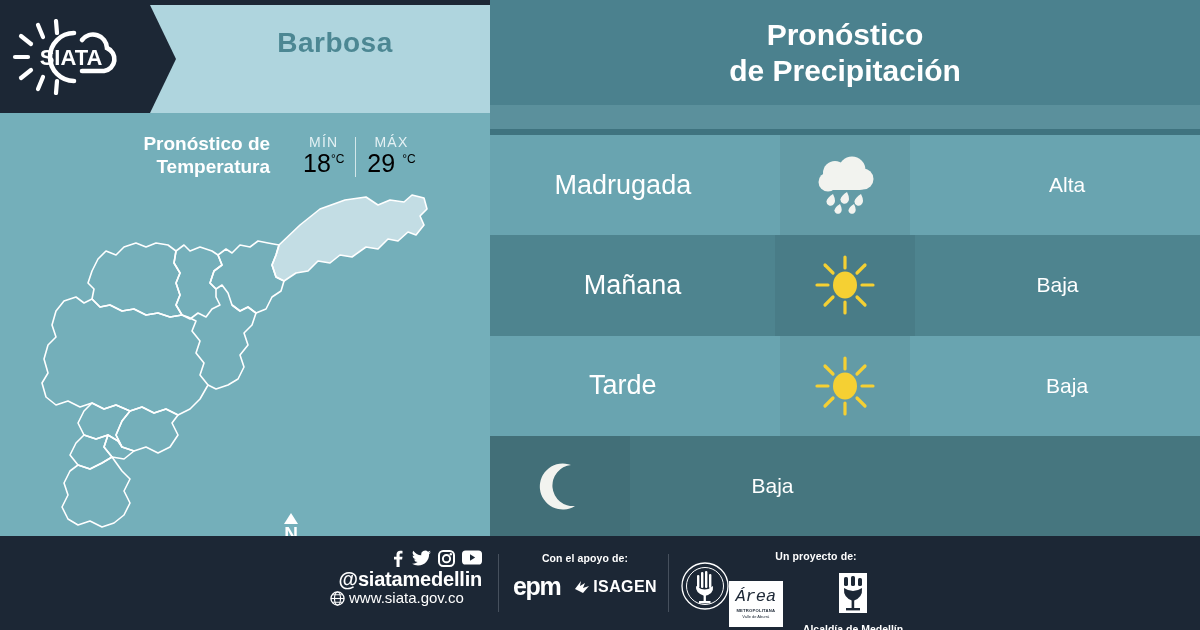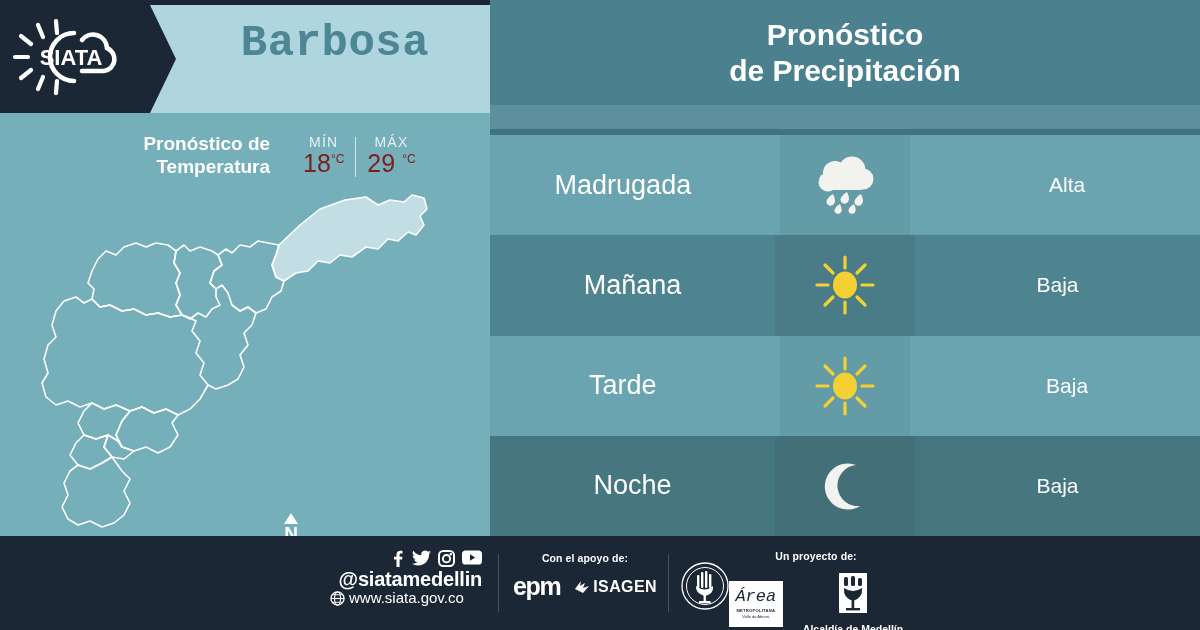--- a/index.html
+++ b/index.html
@@ -14,29 +14,29 @@
   
   .left-panel{position:absolute;left:0;top:5px;width:490px;height:536px;background:#74afba;}
   .left-header{position:absolute;left:0;top:0;width:490px;height:108px;background:#afd5de;}
   .logo-block{position:absolute;left:0;top:0;width:150px;height:108px;background:#1c2735;z-index:3;}
   .logo-arrow{position:absolute;left:150px;top:0;width:0;height:0;
     border-top:54px solid transparent;border-bottom:54px solid transparent;
     border-left:26px solid #1c2735;z-index:3;}
   .logo-svg{position:absolute;left:12px;top:14px;}
   .city-name{position:absolute;left:180px;top:0;width:310px;height:76px;
     display:flex;align-items:center;justify-content:center;
-    font-size:44px;font-weight:bold;color:#4c8793;letter-spacing:.5px;font-family:Liberation Mono, monospace;}
+    font-size:28px;font-weight:bold;color:#4c8793;letter-spacing:.5px;}
 
   .temp-row{position:absolute;left:0;top:118px;width:490px;height:64px;
     display:flex;align-items:center;justify-content:center;gap:22px;padding-left:40px;}
   .temp-title{font-size:19px;font-weight:bold;color:#ffffff;line-height:1.22;text-align:right;}
   .temp-vals{display:flex;align-items:flex-start;}
   .tbox{display:flex;flex-direction:column;align-items:center;padding:0 11px;}
   .tbox .lbl{font-size:14px;color:#e4f1f4;letter-spacing:1.2px;margin-bottom:1px;}
-  .tbox .val{font-size:25px;color:#7f1d1d;line-height:1;}
+  .tbox .val{font-size:25px;color:#000000;line-height:1;}
   .tbox .val sup{font-size:12px;vertical-align:super;}
   .tdiv{width:1px;height:40px;background:#d3e7ea;margin-top:3px;}
 
   .map-wrap{position:absolute;left:0;top:180px;width:490px;height:356px;}
   .map-wrap svg{display:block;width:100%;height:100%;}
   .north{position:absolute;left:276px;top:328px;width:30px;text-align:center;color:#fff;}
   .north .tri{width:0;height:0;margin:0 auto;border-left:7px solid transparent;
     border-right:7px solid transparent;border-bottom:11px solid #fff;}
   .north .n{font-size:19px;font-weight:bold;line-height:1;margin-top:0px;}
 
@@ -245,21 +245,20 @@
               <line x1="11" y1="51" x2="19" y2="43"></line>
               <line x1="43" y1="19" x2="51" y2="11"></line>
             </g>
             <ellipse cx="31" cy="31" rx="12" ry="13.5" fill="#f5d033"></ellipse>
           </svg>
         </div>
         <div class="c-prob">Baja</div>
       </div>
 
       <div class="frow darkest">
-        <div class="c-period">Noche</div>
         <div class="c-icon">
           <svg width="58" height="58" viewBox="0 0 58 58">
             <path d="M40 8 A23 23 0 1 0 44 49 A18.5 18.5 0 0 1 40 8 Z" fill="#f2f3ef"></path>
           </svg>
         </div>
         <div class="c-prob">Baja</div>
       </div>
 
     </div>
   </div>

